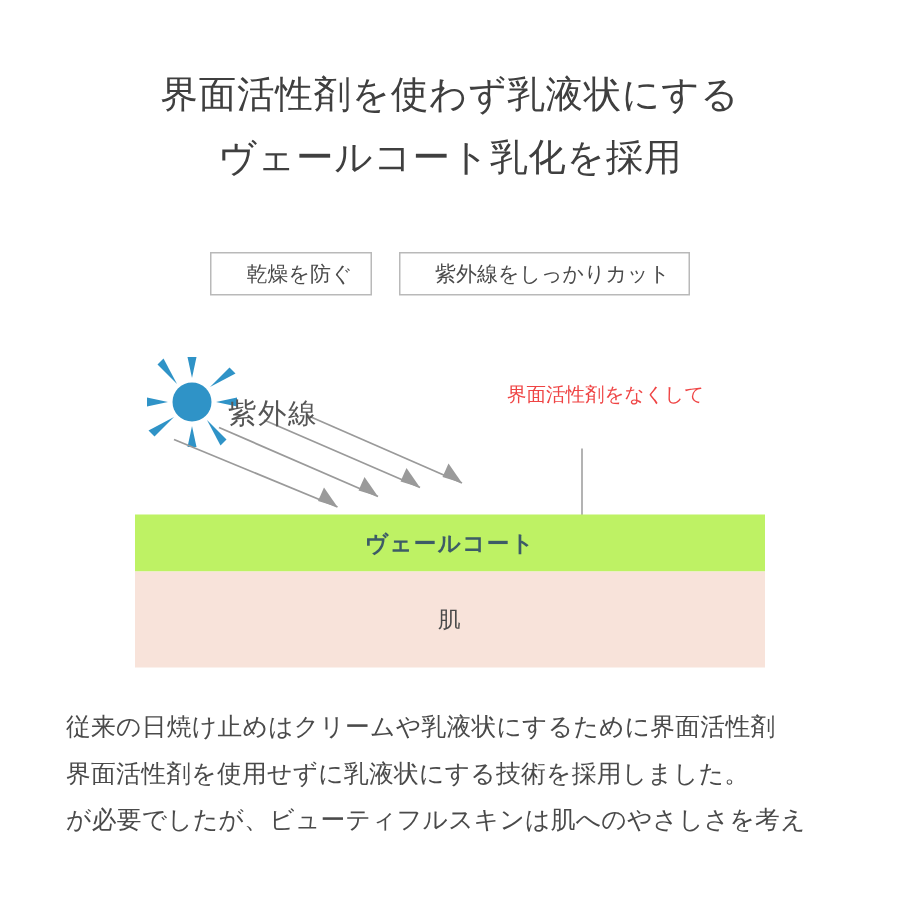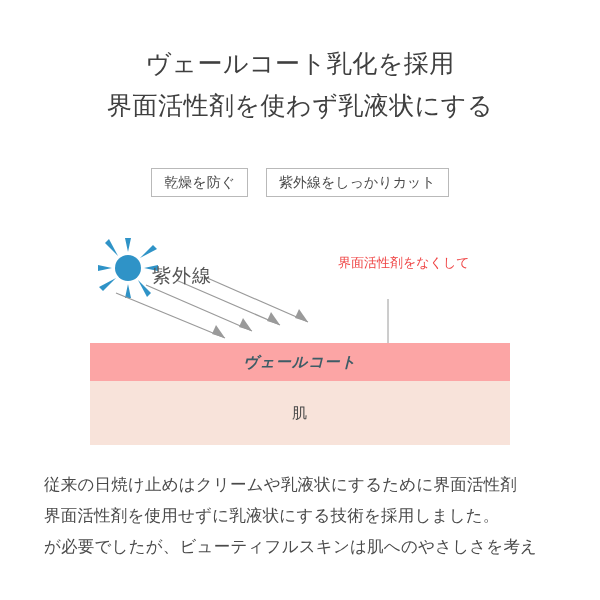--- a/index.html
+++ b/index.html
@@ -44,21 +44,21 @@
     position: absolute;
     top: 168px;
     left: 0;
     width: 600px;
     display: flex;
     justify-content: center;
     gap: 18px;
   }
   .tag {
     border: 1px solid #b9b9b9;
-    padding: 6px 12px 7px 12px;
+    padding: 6px 12px 7px 23px;
     font-size: 14px;
     line-height: 1;
     color: #4a4a4a;
     background: #ffffff;
     white-space: nowrap;
   }
 
   
   .diagram {
     position: absolute;
@@ -70,25 +70,24 @@
   .diagram svg {
     display: block;
   }
 
   .layer-veil {
     position: absolute;
     left: 90px;
     top: 128px;
     width: 420px;
     height: 38px;
-    background: #fca5a5;
+    background: #bef264;
     display: flex;
     align-items: center;
     justify-content: center;
-    font-style: italic;
   }
   .layer-veil span {
     font-size: 15px;
     font-weight: bold;
     color: #3d5c66;
     letter-spacing: 1px;
   }
   .layer-skin {
     position: absolute;
     left: 90px;
@@ -132,31 +131,30 @@
     left: 44px;
     width: 520px;
     font-size: 16.5px;
     line-height: 31px;
     color: #4a4a4a;
     letter-spacing: 0.2px;
   }
   .body-text .ln {
     display: block;
     white-space: nowrap;
-    font-family: Liberation Mono, monospace;
   }
 </style>
 </head>
 <body>
 
 <div class="page">
 
   <div class="heading">
+    <span class="line">界面活性剤を使わず乳液状にする</span>
     <span class="line">ヴェールコート乳化を採用</span>
-    <span class="line">界面活性剤を使わず乳液状にする</span>
   </div>
 
   <div class="tags">
     <div class="tag">乾燥を防ぐ</div>
     <div class="tag">紫外線をしっかりカット</div>
   </div>
 
   <div class="diagram">
 
     <svg width="600" height="230" viewBox="0 0 600 230">

